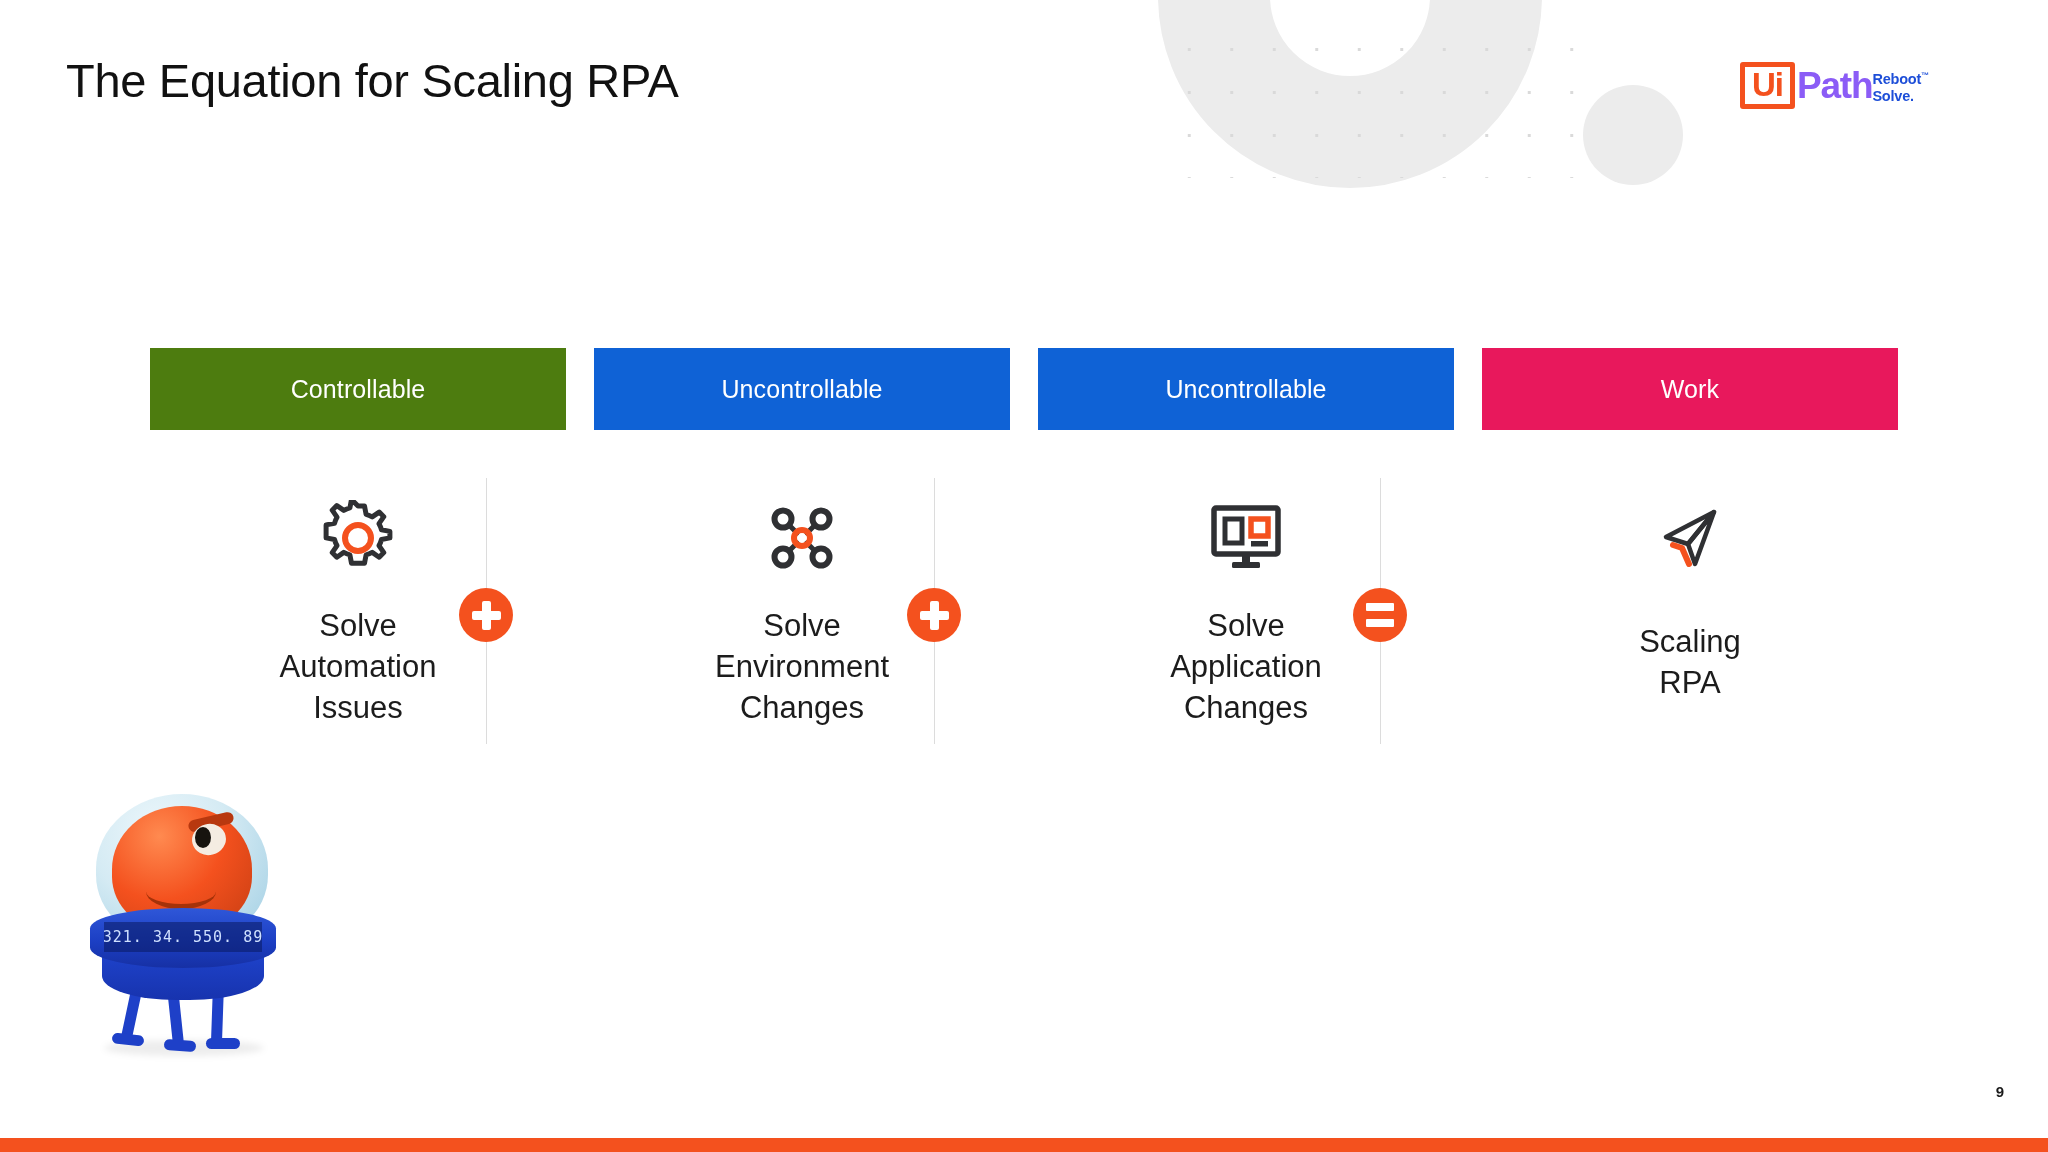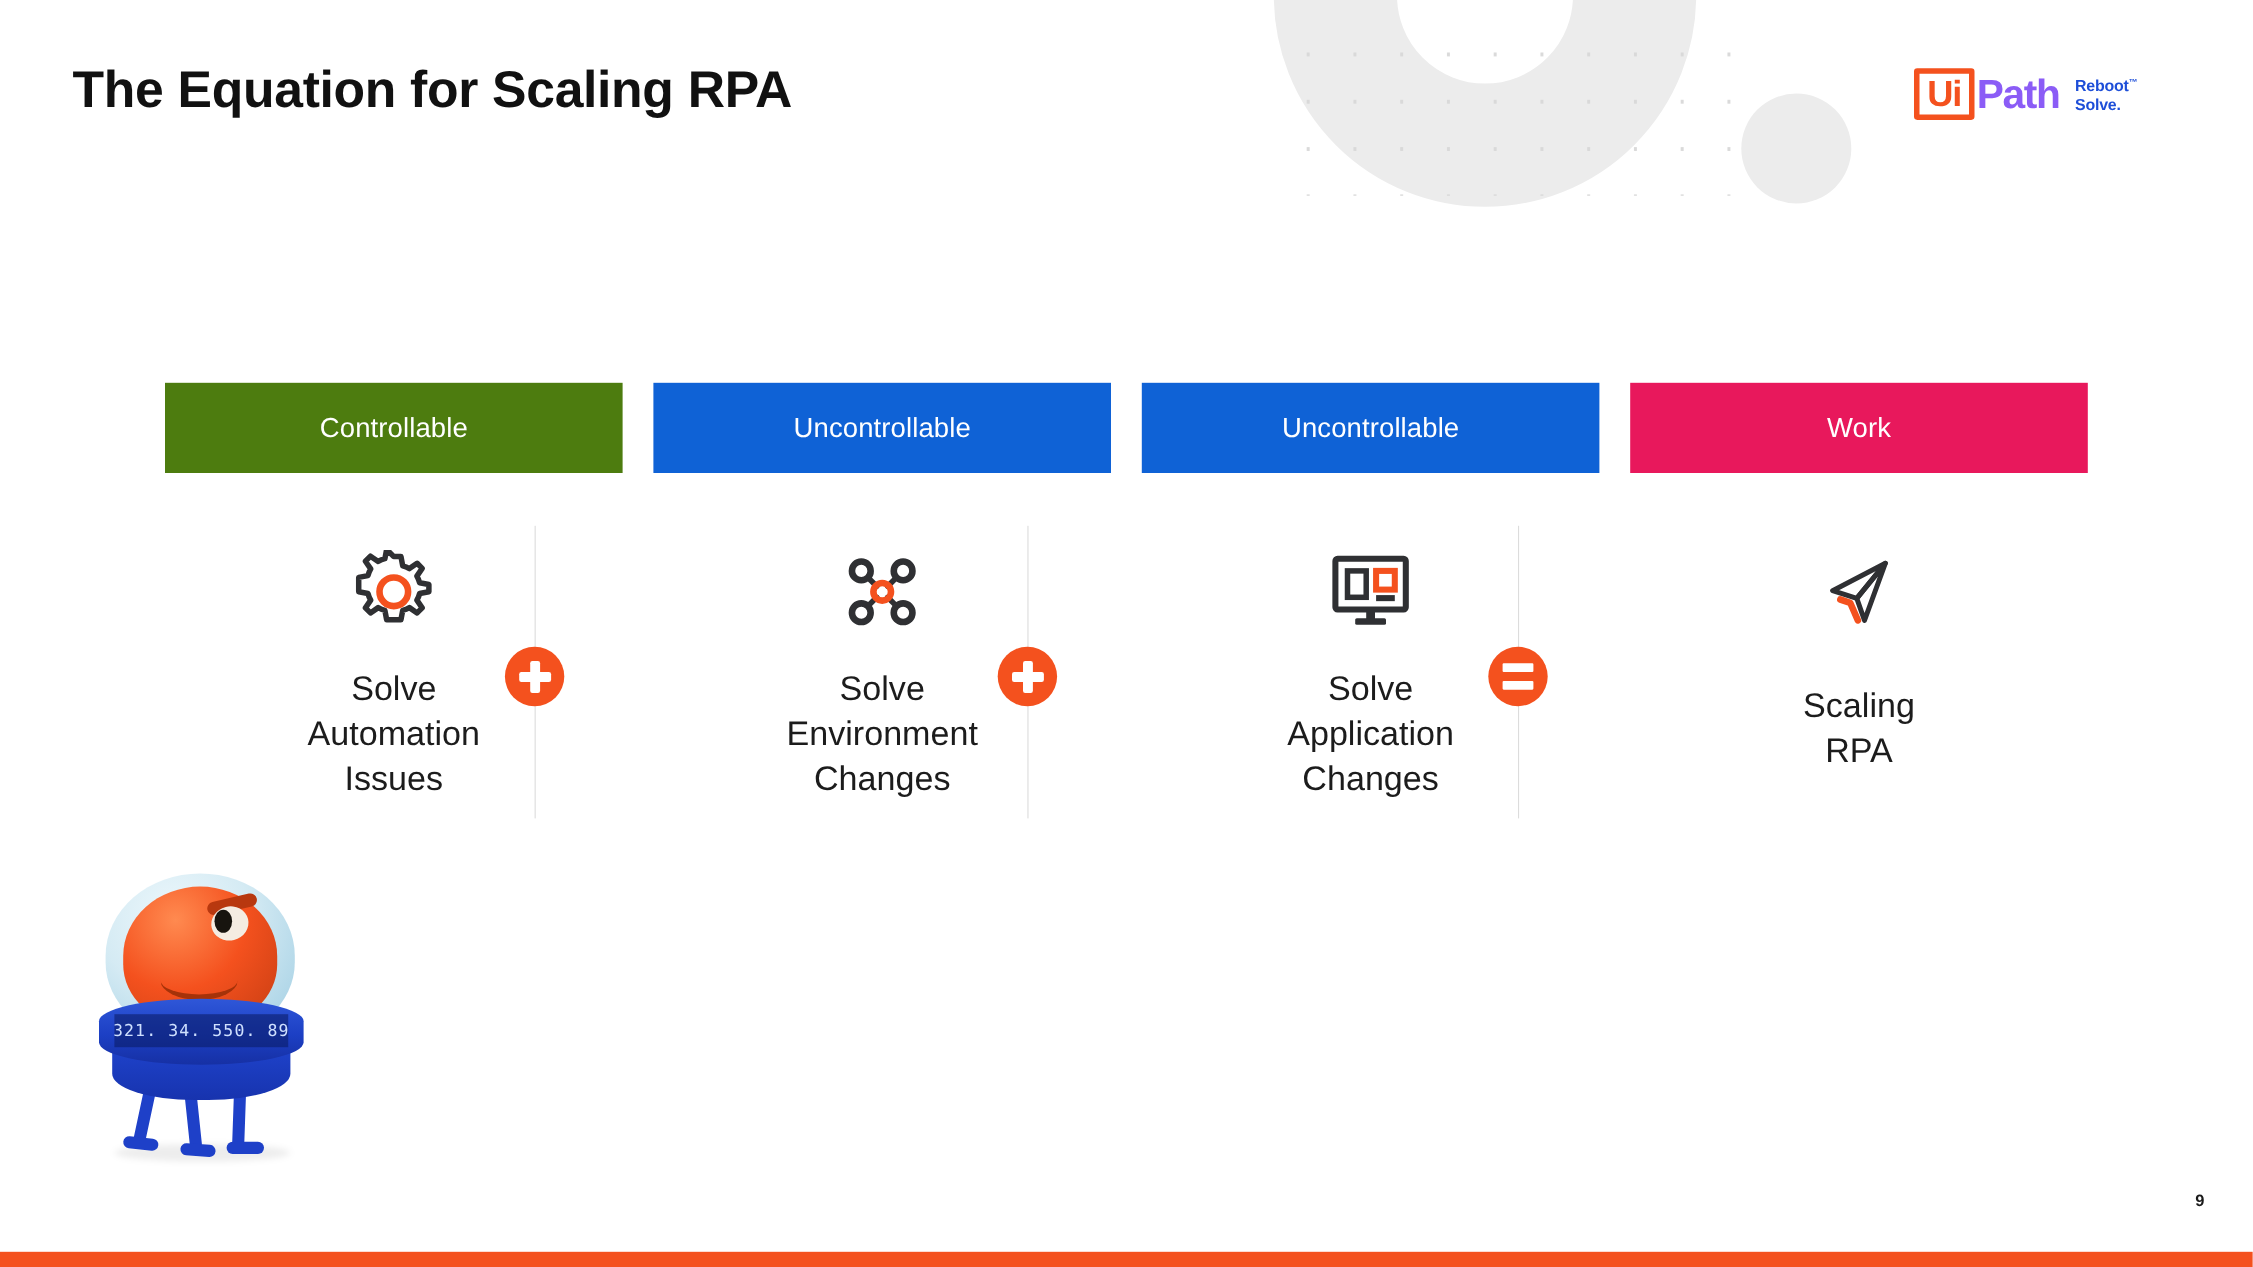--- a/index.html
+++ b/index.html
@@ -53,34 +53,33 @@
     border-radius: 50%;
     background: #ececec;
   }
 
   
   .slide-title {
     position: absolute;
     left: 66px;
     top: 53px;
     font-size: 47px;
-    font-weight: bold;
+    font-weight: normal;
     letter-spacing: -0.3px;
     color: #111111;
     white-space: nowrap;
   }
 
   
   .logo-wrap {
     position: absolute;
     left: 1740px;
     top: 62px;
     display: flex;
     align-items: center;
-    gap: 14px;
   }
   .logo-ui-box {
     border: 5px solid #f4511e;
     border-radius: 3px;
     padding: 3px 7px 4px 7px;
     display: flex;
     align-items: baseline;
   }
   .logo-ui-text {
     font-size: 33px;

